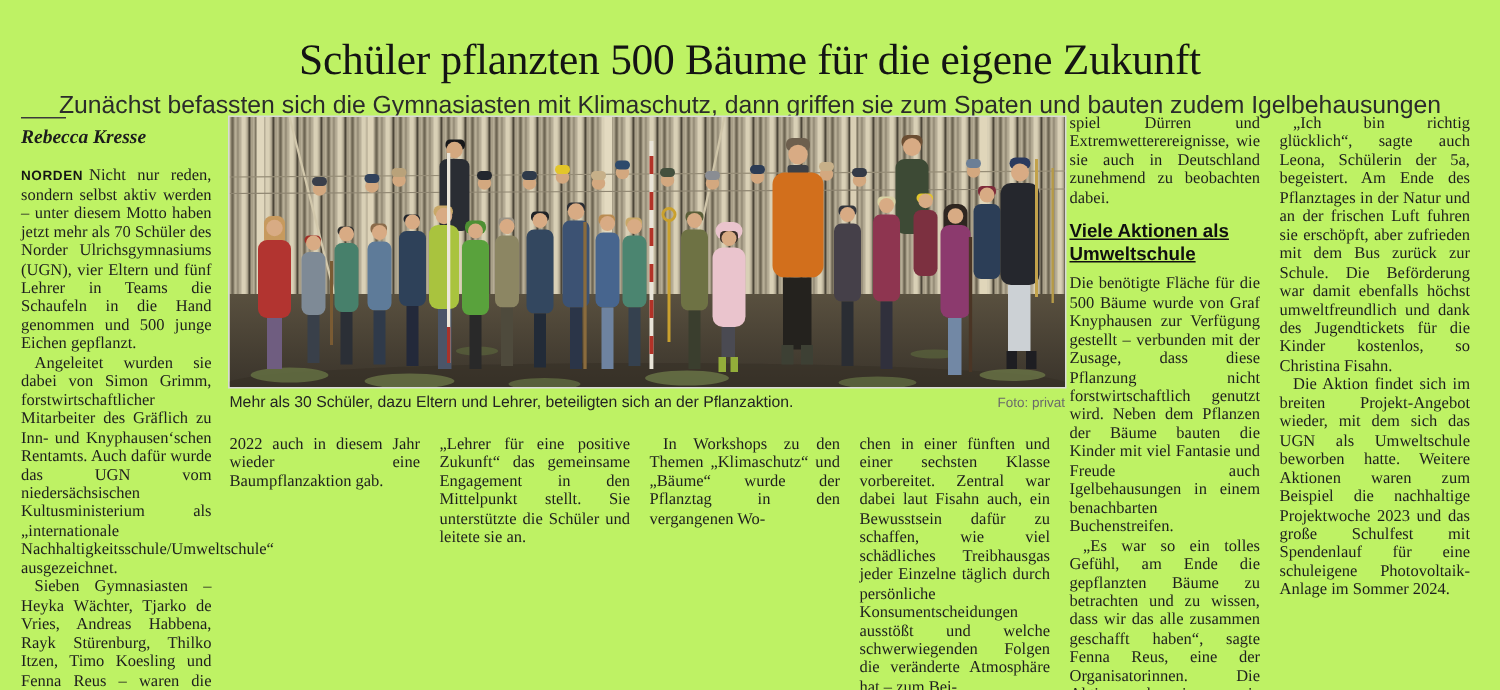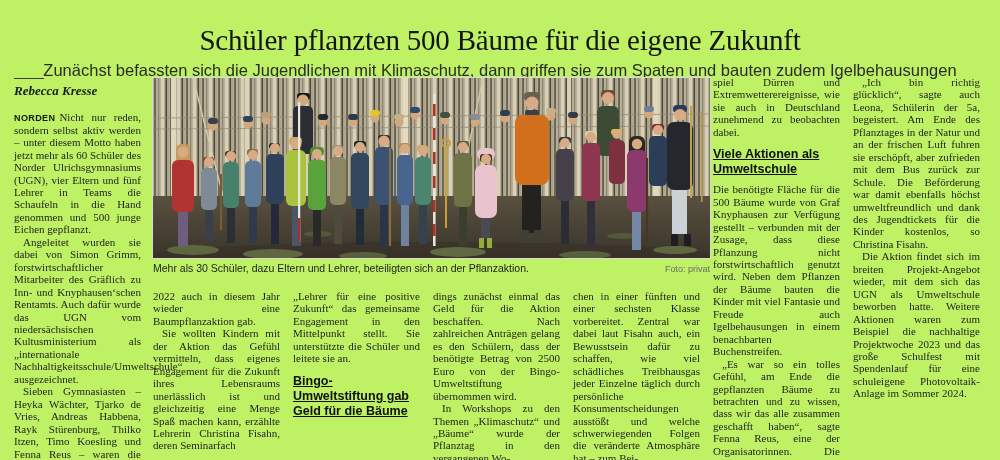--- a/index.html
+++ b/index.html
@@ -27,26 +27,26 @@
         justify-content:space-between;align-items:baseline;}
   .caption{font:400 10.5px "Liberation Sans",sans-serif;color:#232323;}
   .credit{font:400 9px "Liberation Sans",sans-serif;color:#6a6a6a;}
 </style>
 </head>
 <body>
 
 <div class="page">
 
   <h1 class="title">Schüler pflanzten 500 Bäume für die eigene Zukunft</h1>
-  <p class="subtitle">Zunächst befassten sich die Jugendlichen mit Klimaschutz, dann griffen sie zum Spaten und bauten zudem Igelbehausungen</p>
+  <p class="subtitle">Zunächst befassten sich die Gymnasiasten mit Klimaschutz, dann griffen sie zum Spaten und bauten zudem Igelbehausungen</p>
 
   <div class="col c1">
     <div class="byline-rule"></div>
     <div class="byline">Rebecca Kresse</div>
-    <p class="body"><span class="dateline">NORDEN</span><span>Nicht nur reden, sondern selbst aktiv werden – unter diesem Motto haben jetzt mehr als 60 Schüler des Norder Ulrichsgymnasiums (UGN), vier Eltern und fünf Lehrer in Teams die Schaufeln in die Hand genommen und 500 junge Eichen gepflanzt.</span></p>
+    <p class="body"><span class="dateline">NORDEN</span><span>Nicht nur reden, sondern selbst aktiv werden – unter diesem Motto haben jetzt mehr als 70 Schüler des Norder Ulrichsgymnasiums (UGN), vier Eltern und fünf Lehrer in Teams die Schaufeln in die Hand genommen und 500 junge Eichen gepflanzt.</span></p>
     <p class="body indent">Angeleitet wurden sie dabei von Simon Grimm, forstwirtschaftlicher Mitarbeiter des Gräflich zu Inn- und Knyphausen‘schen Rentamts. Auch dafür wurde das UGN vom niedersächsischen Kultusministerium als „internationale Nachhaltigkeitsschule/Umweltschule“ ausgezeichnet.</p>
     <p class="body indent">Sieben Gymnasiasten – Heyka Wächter, Tjarko de Vries, Andreas Habbena, Rayk Stürenburg, Thilko Itzen, Timo Koesling und Fenna Reus – waren die Initiatoren dafür, dass es nach</p>
   </div>
 
   <figure class="photo">
     <svg width="557" height="180" viewBox="0 0 557 180" preserveAspectRatio="none" xmlns="http://www.w3.org/2000/svg">
       <defs>
         <pattern id="trees" width="16" height="118" patternUnits="userSpaceOnUse">
           <rect width="16" height="118" fill="#b7ae97"></rect>
           <rect x="1" width="2" height="118" fill="#6e6654"></rect>
@@ -237,30 +237,27 @@
     </svg>
   </figure>
 
   <div class="caption-row">
     <span class="caption">Mehr als 30 Schüler, dazu Eltern und Lehrer, beteiligten sich an der Pflanzaktion.</span>
     <span class="credit">Foto: privat</span>
   </div>
 
   <div class="col c2">
     <p class="body">2022 auch in diesem Jahr wieder eine Baumpflanzaktion gab.</p>
-    <p class="body indent">Sie wollten Kindern mit der Aktion das Gefühl vermitteln, dass eigenes Engagement für die Zukunft ihres Lebensraums unerlässlich ist und gleichzeitig eine Menge Spaß machen kann, erzählte Lehrerin Christina Fisahn, deren Seminarfach</p>
   </div>
 
   <div class="col c3">
     <p class="body">„Lehrer für eine positive Zukunft“ das gemeinsame Engagement in den Mittelpunkt stellt. Sie unterstützte die Schüler und leitete sie an.</p>
-    <h2 class="subhead">Bingo-Umweltstiftung gab Geld für die Bäume</h2>
   </div>
 
   <div class="col c4">
-    <p class="body">dings zunächst einmal das Geld für die Aktion beschaffen. Nach zahlreichen Anträgen gelang es den Schülern, dass der benötigte Betrag von 2500 Euro von der Bingo-Umweltstiftung übernommen wird.</p>
     <p class="body indent">In Workshops zu den Themen „Klimaschutz“ und „Bäume“ wurde der Pflanztag in den vergangenen Wo-</p>
   </div>
 
   <div class="col c5">
     <p class="body">chen in einer fünften und einer sechsten Klasse vorbereitet. Zentral war dabei laut Fisahn auch, ein Bewusstsein dafür zu schaffen, wie viel schädliches Treibhausgas jeder Einzelne täglich durch persönliche Konsumentscheidungen ausstößt und welche schwerwiegenden Folgen die veränderte Atmosphäre hat – zum Bei-</p>
   </div>
 
   <div class="col c6">
     <p class="body">spiel Dürren und Extremwetterereignisse, wie sie auch in Deutschland zunehmend zu beobachten dabei.</p>
     <h2 class="subhead">Viele Aktionen als Umweltschule</h2>

